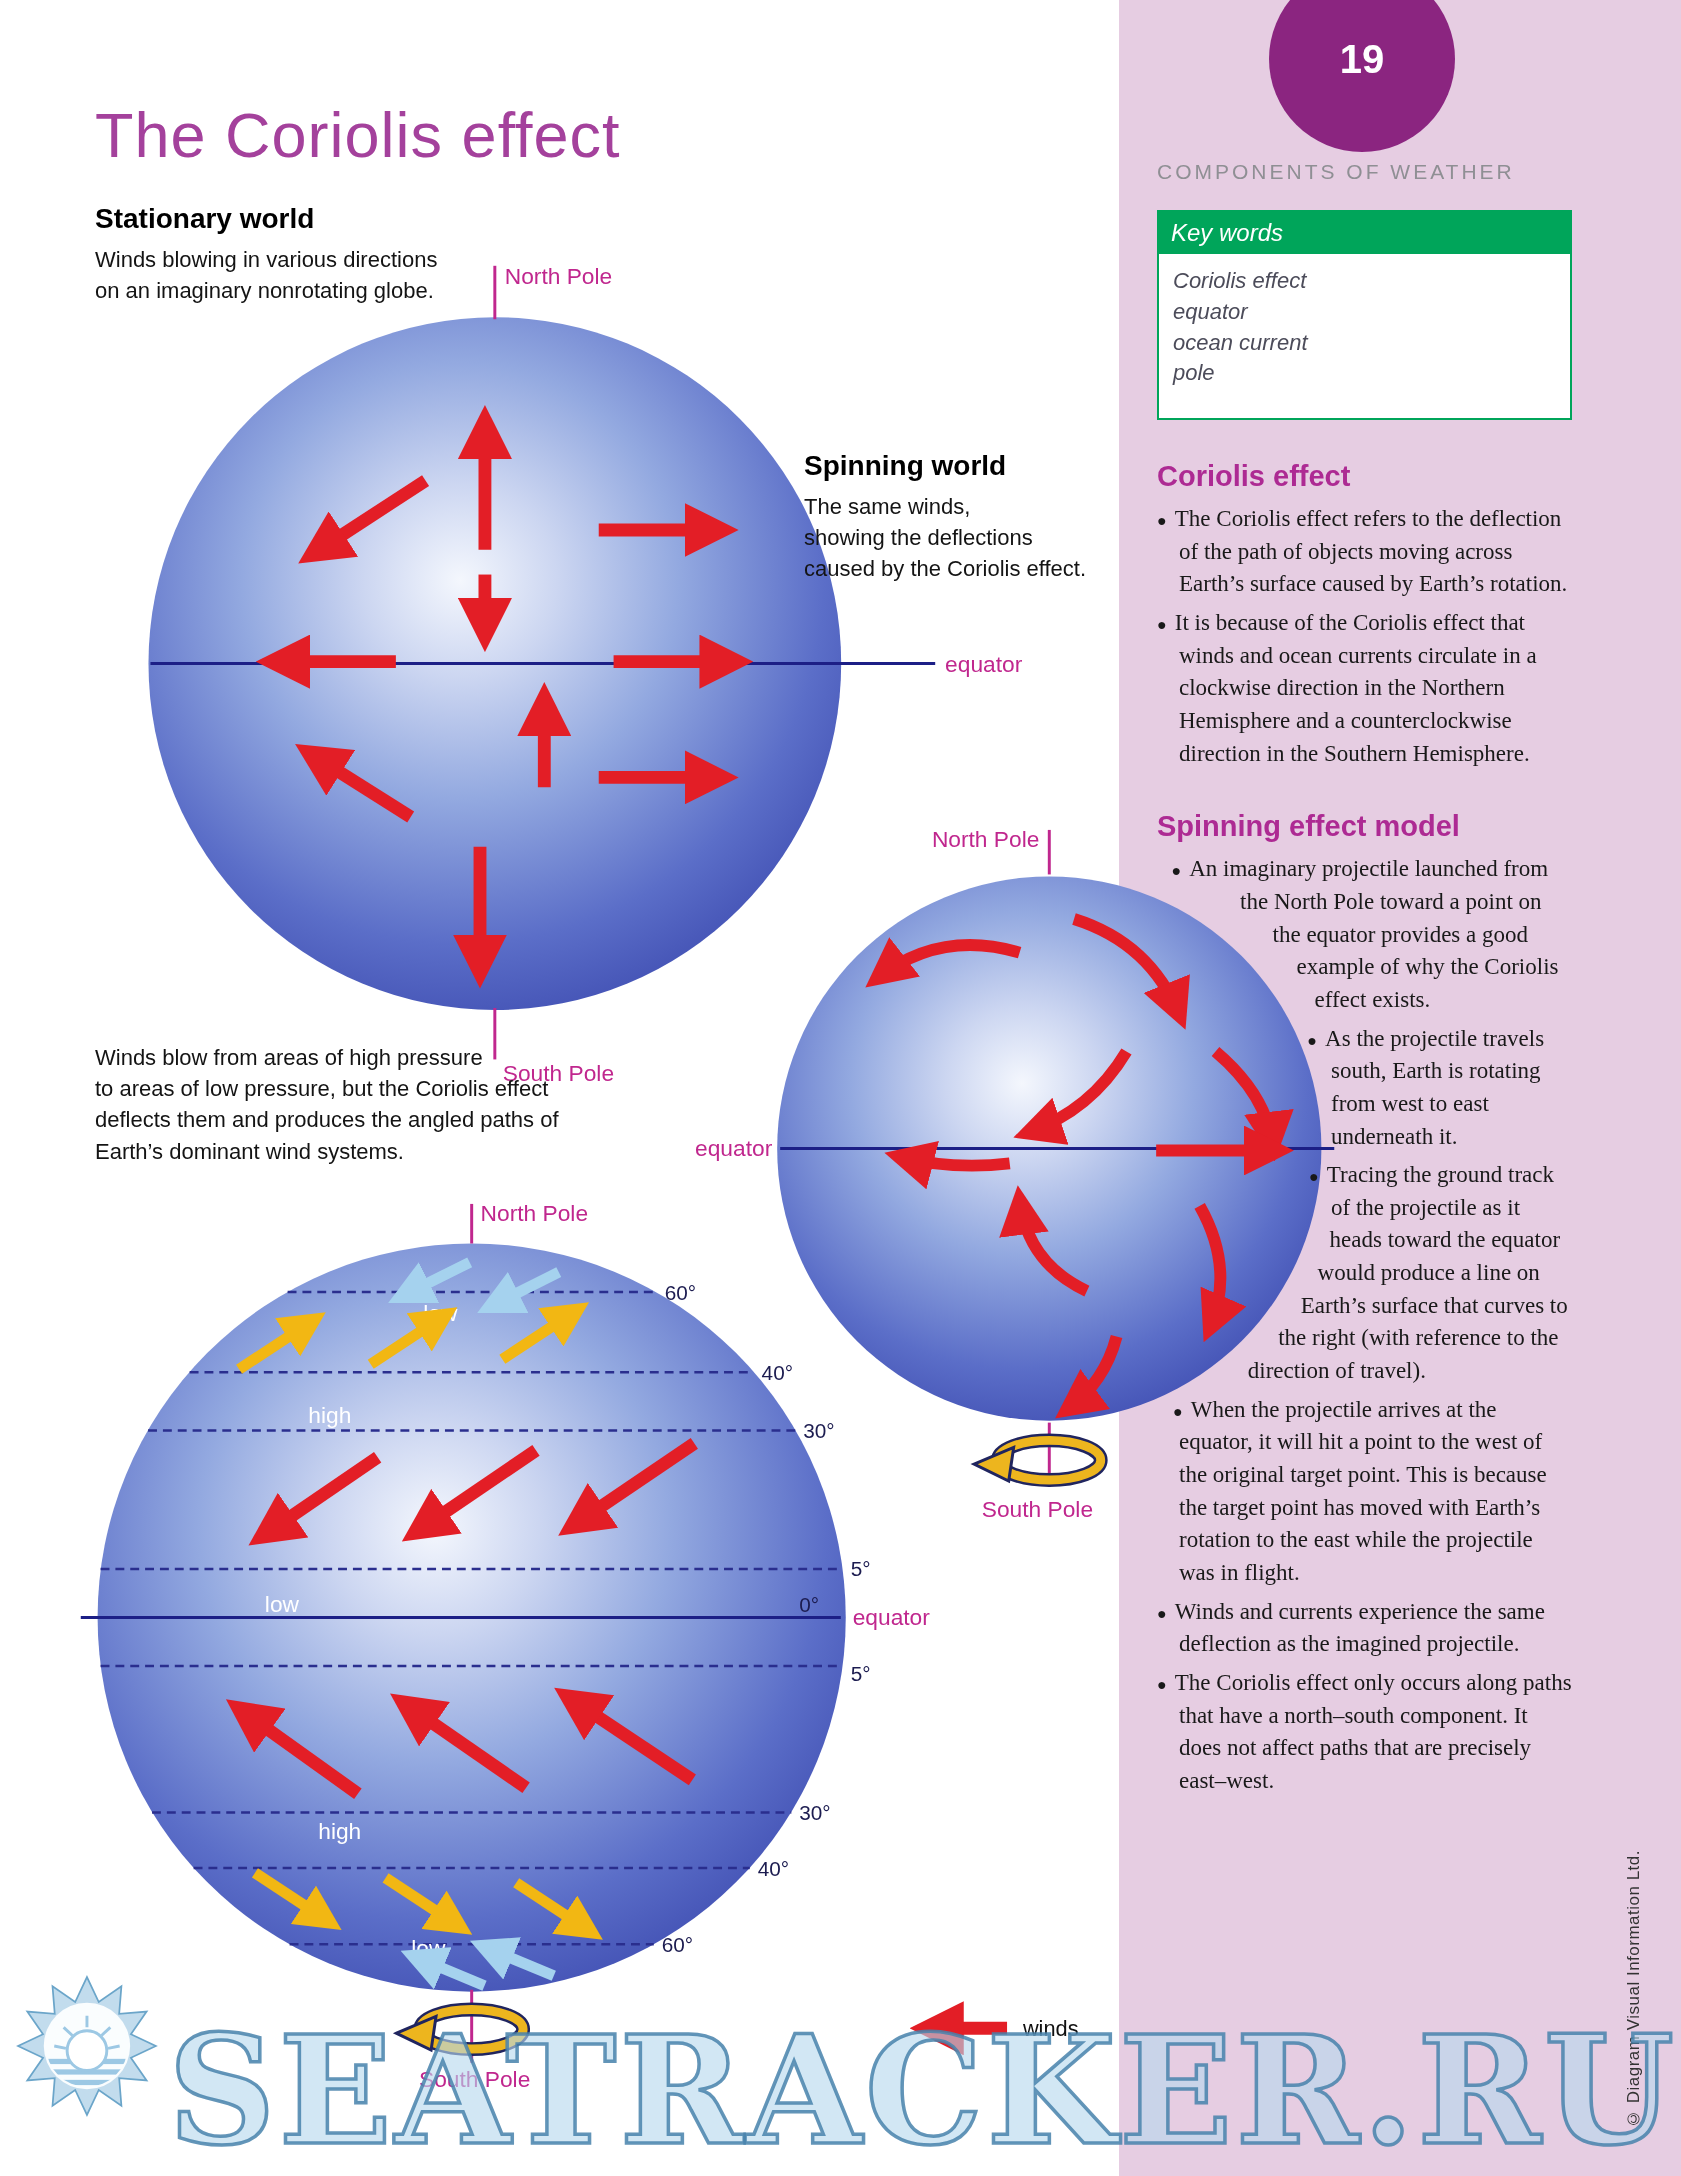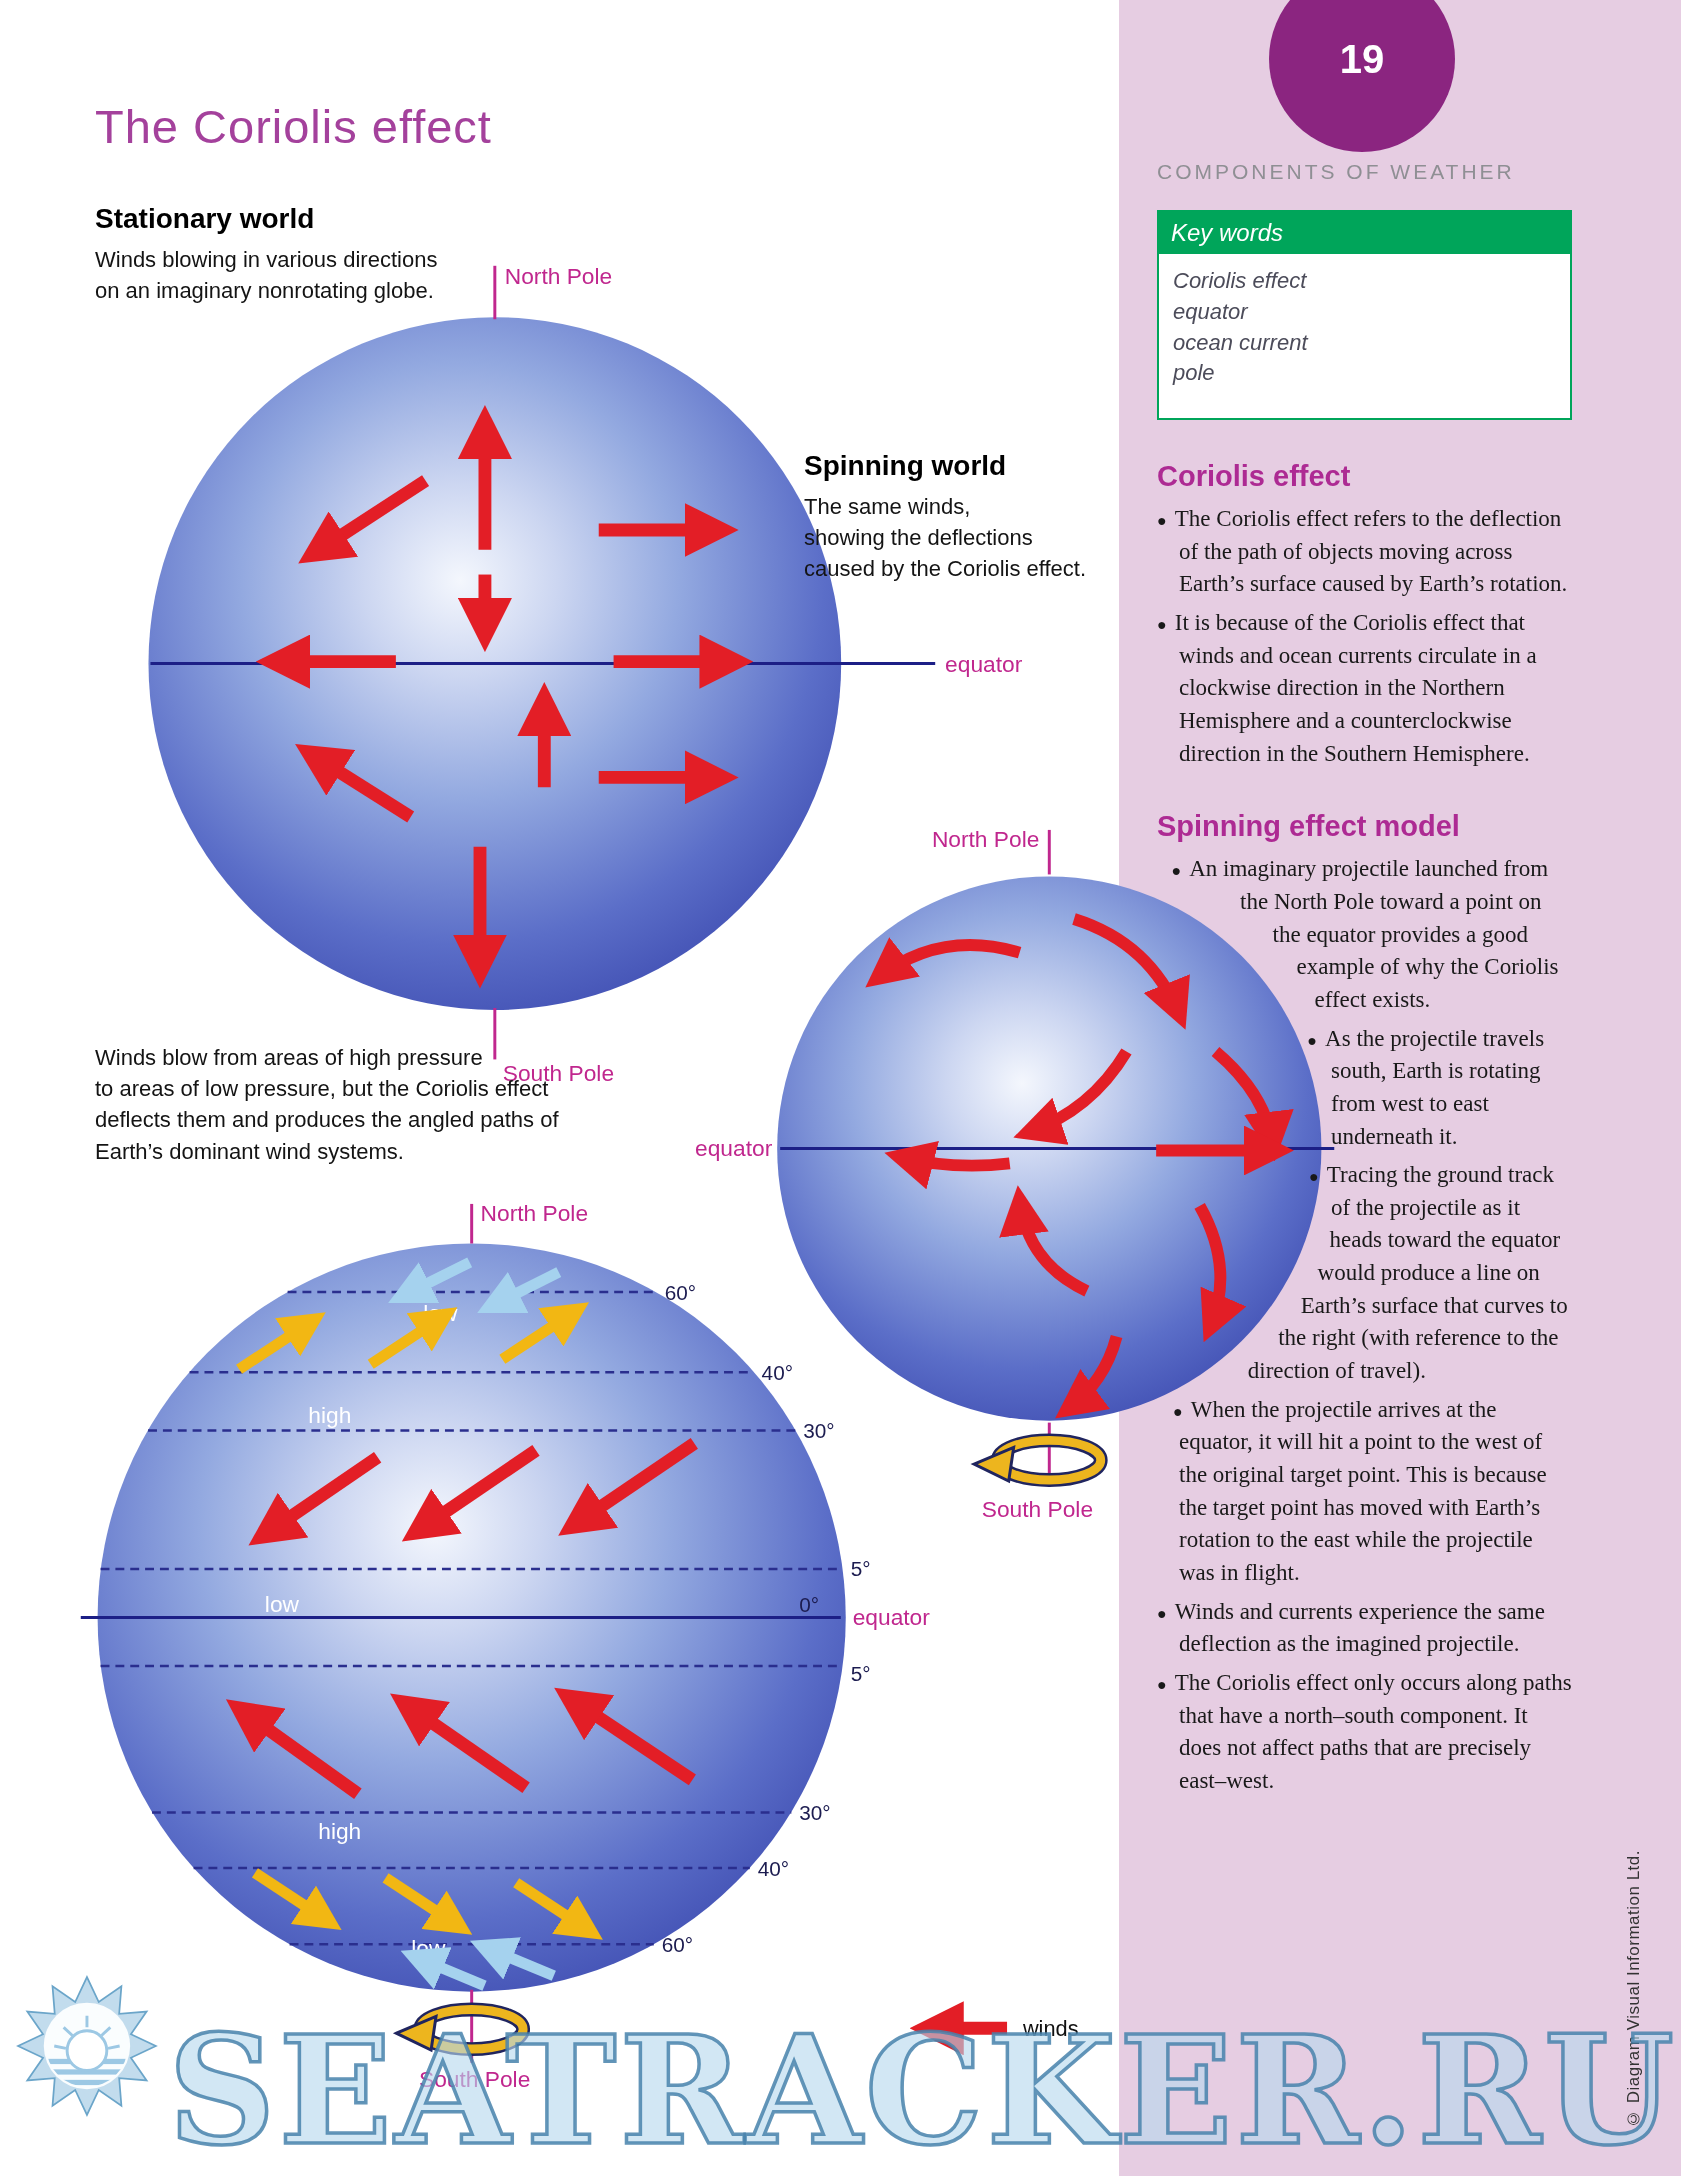--- a/index.html
+++ b/index.html
@@ -7,21 +7,21 @@
   body { position:relative; background:#fff; font-family:"Liberation Sans",sans-serif; overflow:hidden; }
   .page { position:absolute; inset:0; }
 
   .sidebar-bg { position:absolute; left:1119px; top:0; width:562px; height:2176px; background:#e6cde2; z-index:0; }
 
   .globe-svg { position:absolute; z-index:1; pointer-events:none; }
   .g1 { left:99px; top:238px; }
   .g2 { left:693px; top:822px; }
   .g3 { left:59px;  top:1188px; }
 
-  .title { position:absolute; left:95px; top:99px; font-size:47px; font-weight:400; color:#a4419c; letter-spacing:1px; z-index:2; }
+  .title { position:absolute; left:95px; top:99px; font-size:63px; font-weight:400; color:#a4419c; letter-spacing:1px; z-index:2; }
 
   .sec { position:absolute; z-index:2; }
   .sec1 { left:95px; top:203px; width:455px; }
   .sec2 { left:804px; top:450px; width:337px; }
   .sec3 { left:95px; top:1042px; width:525px; }
   .sec-h { font-size:28px; font-weight:bold; color:#000; margin-bottom:9px; }
   .sec-d { font-size:22px; line-height:1.42; color:#141414; }
 
   .mag   { fill:#c0278e; font:23px "Liberation Sans",sans-serif; }
   .lat   { fill:#1c1c50; font:21px "Liberation Sans",sans-serif; }

